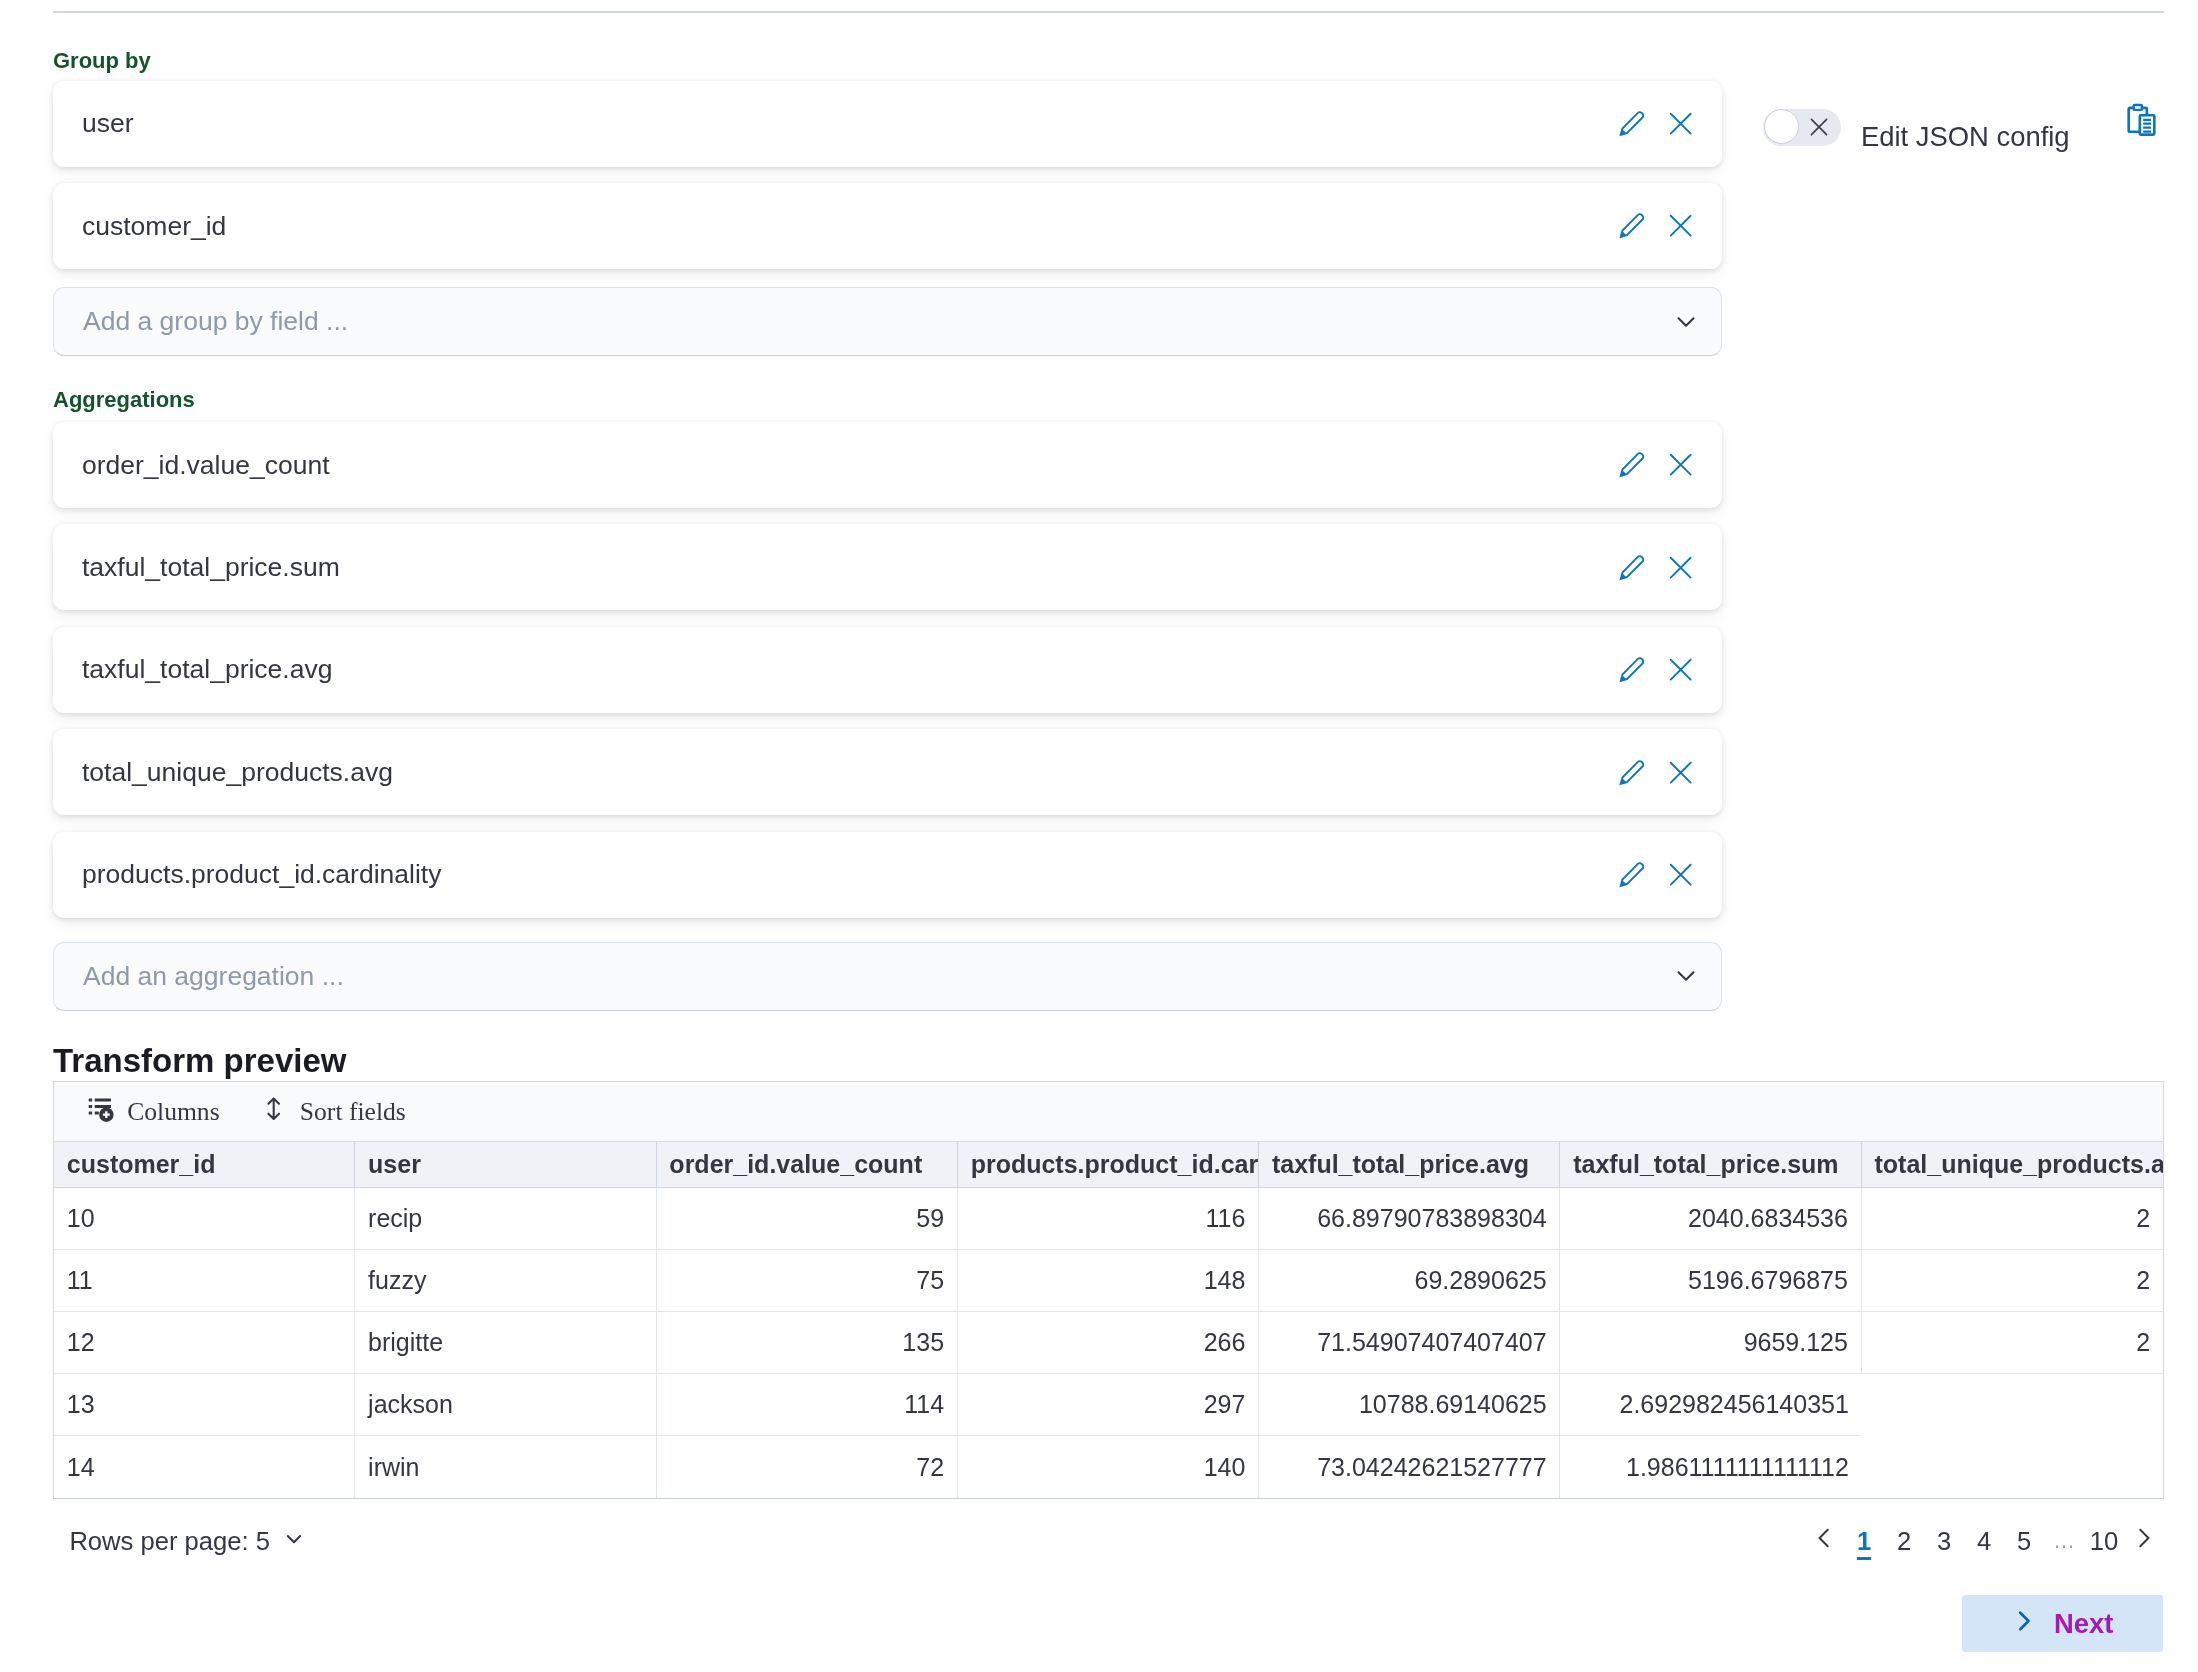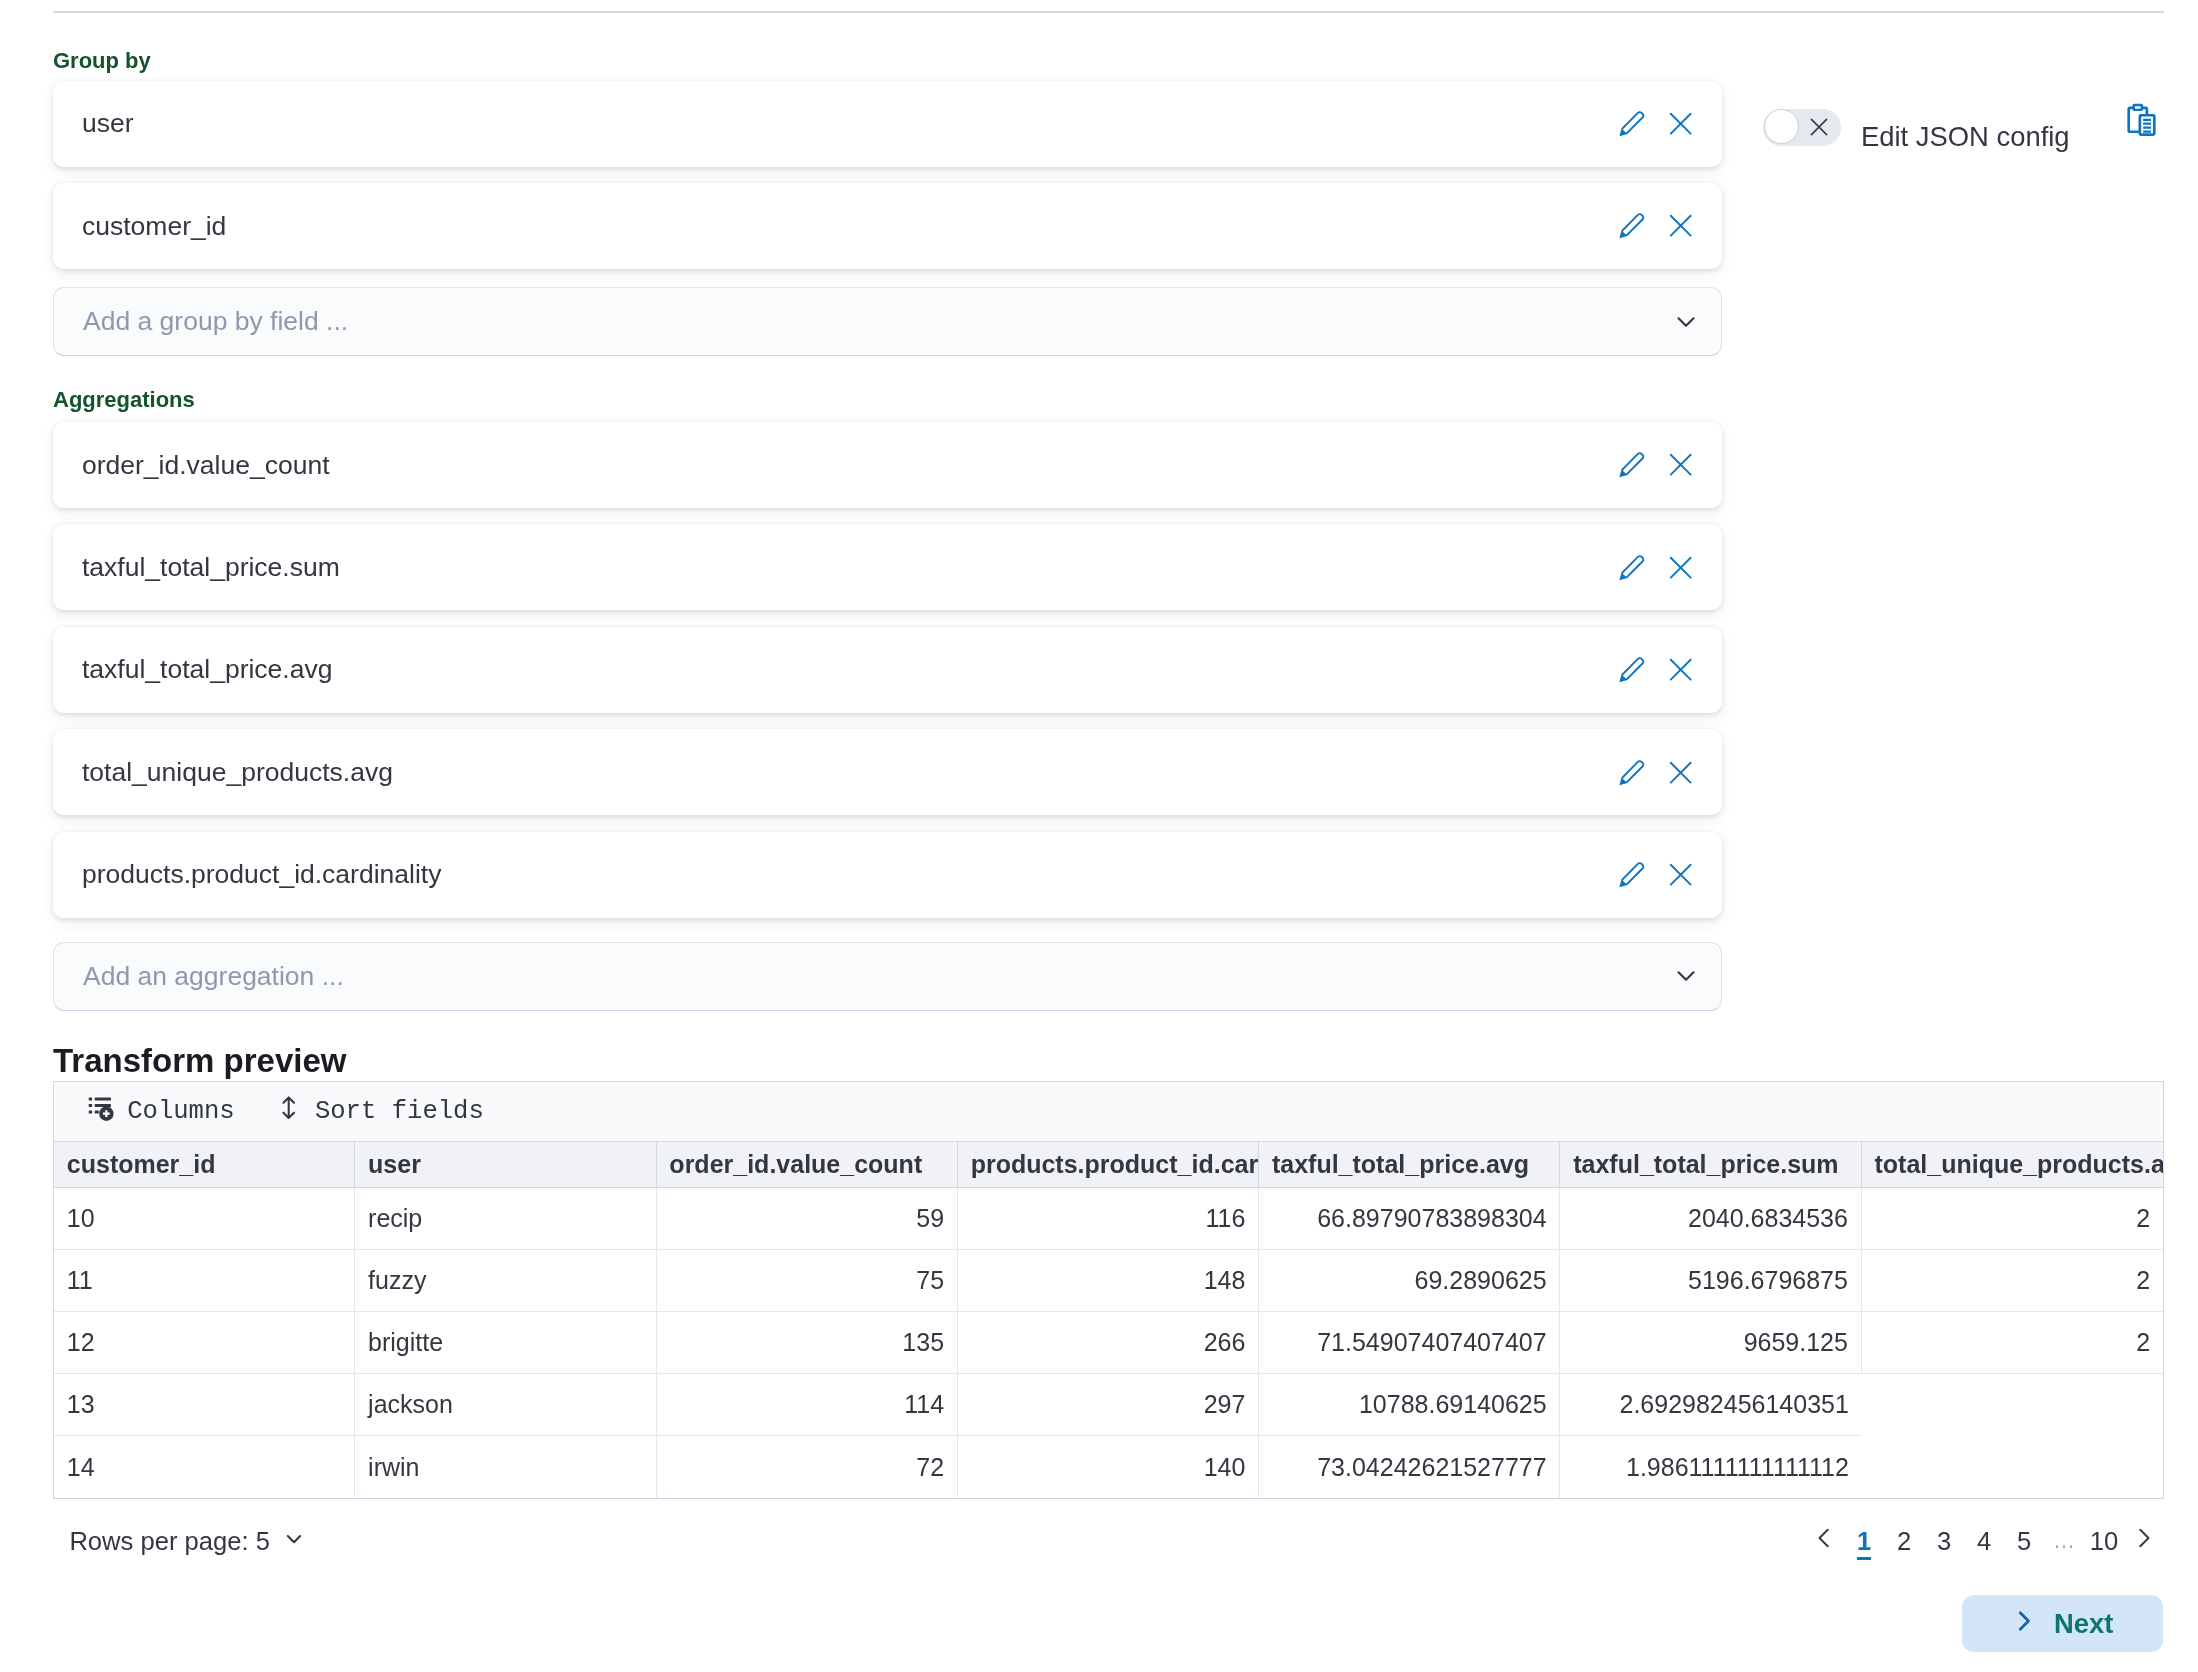--- a/index.html
+++ b/index.html
@@ -26,21 +26,21 @@
   .combo { width:1669px; height:69px; margin-top:18.3px; background:#f9fbfd; border:0.9px solid #dde3ee; border-bottom-color:#ccd3e2;
     border-radius:11px; display:flex; align-items:center; padding:0 23px 0 29px; cursor:pointer;gap:40px; }
   .combo.agg { margin-top:24px; }
   .combo .placeholder { flex:1; font-size:26.5px; color:#8e99ab; }
   .combo .chev { width:24px; height:24px; color:#343741; }
 
   .preview-title { margin-top:31px; font-size:33px; line-height:38px; font-weight:700; color:#1a1c21; }
 
   .grid { margin-top:1.8px; width:2111px; border:0.9px solid #d3dae6; border-bottom:1.8px solid #c9d0dc; background:#fff; }
   .grid-toolbar { height:60px; background:#f8fafc; border-bottom:0.9px solid #d3dae6; display:flex; align-items:center; padding-left:33px; }
-  .toolbar-btn { display:flex; align-items:center; background:none; border:none; cursor:pointer; font-family:Liberation Mono, monospace;
+  .toolbar-btn { display:flex; align-items:center; background:none; border:none; cursor:pointer; font-family:Liberation Serif, serif;
     font-size:25.6px; color:#343741; margin-right:40px; padding:0; }
   .toolbar-btn svg { width:27.4px; height:27.4px; margin-right:12.8px; color:#343741; }
 
   .grid-header { display:grid; grid-template-columns:repeat(7,1fr); background:#f0f2f8; }
   .grid-header .hcell { height:46px; display:flex; align-items:center; padding:0 12.8px; font-size:25px; font-weight:700;
     color:#343741; border-right:0.9px solid #cfd6e2; border-bottom:0.9px solid #cfd6e2; white-space:nowrap; overflow:hidden; cursor:pointer; }
   .grid-header .hcell:last-child { border-right:none; }
 
   .grid-row { display:grid; grid-template-columns:repeat(7,1fr); }
   .grid-row .cell { height:62px; display:flex; align-items:center; padding:0 12.8px; font-size:25px; color:#343741;
@@ -62,22 +62,22 @@
   .page-btn svg { width:24px; height:24px; color:#343741; }
 
   .json-controls { position:absolute; left:1763px; top:101px; display:flex; align-items:center; }
   .switch { position:relative; width:78px; height:37px; border-radius:18.3px; background:#e6e9ef; border:none; cursor:pointer; }
   .switch .thumb { position:absolute; left:0.9px; top:0.9px; width:35px; height:35px; border-radius:50%; background:#fff; border:1.8px solid #c9ced8; }
   .switch .x-glyph { position:absolute; left:45px; top:7.3px; width:22px; height:22px; color:#3a3f4b; }
   .switch-label { margin-left:20px; font-size:27.4px; color:#343741;margin-top:20px; }
   .copy-btn { position:absolute; left:2125px; top:102px; width:33px; height:38px; background:none; border:none; cursor:pointer; color:#0e74bf; padding:0; }
   .copy-btn svg { width:33px; height:38px; }
 
-  .next-btn { position:absolute; left:1962px; top:1595px; width:201px; height:57px; background:#d3e5f6; border:none; border-radius:12px;
-    cursor:pointer; display:flex; align-items:center; justify-content:center; font-family:inherit; font-size:27.4px; font-weight:700; color:#0f766e; }
+  .next-btn { position:absolute; left:1962px; top:1595px; width:201px; height:57px; background:#d3e5f6; border:none; border-radius:3px;
+    cursor:pointer; display:flex; align-items:center; justify-content:center; font-family:inherit; font-size:27.4px; font-weight:700; color:#a21caf; }
   .next-btn svg { width:24px; height:24px; margin-right:18.3px; color:#0f63ad; }
 </style>
 </head>
 <body>
 
 <div class="canvas">
 
   <div class="main">
     <div class="top-divider"></div>
 

